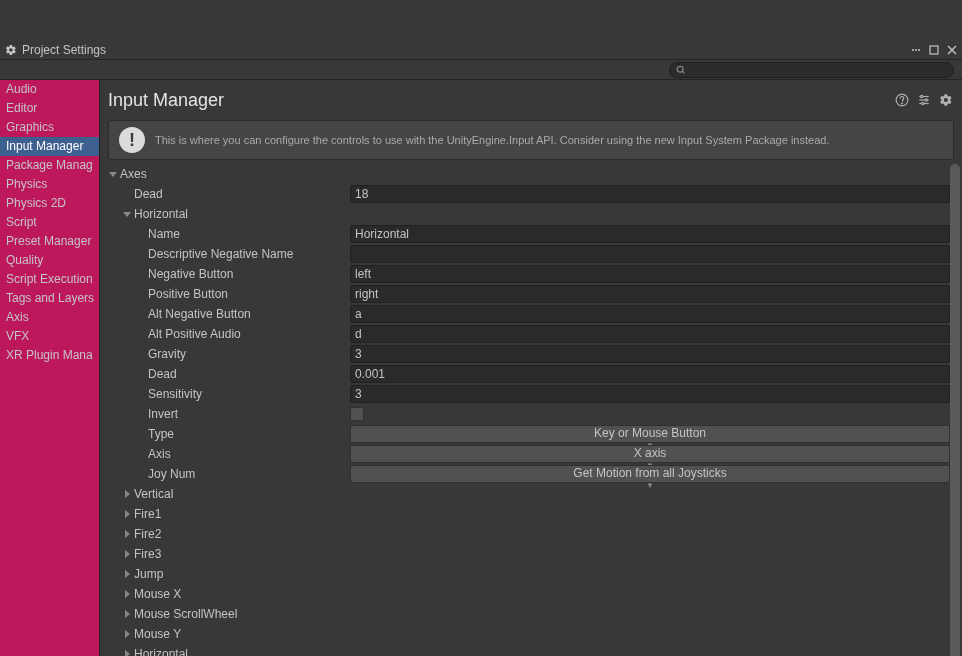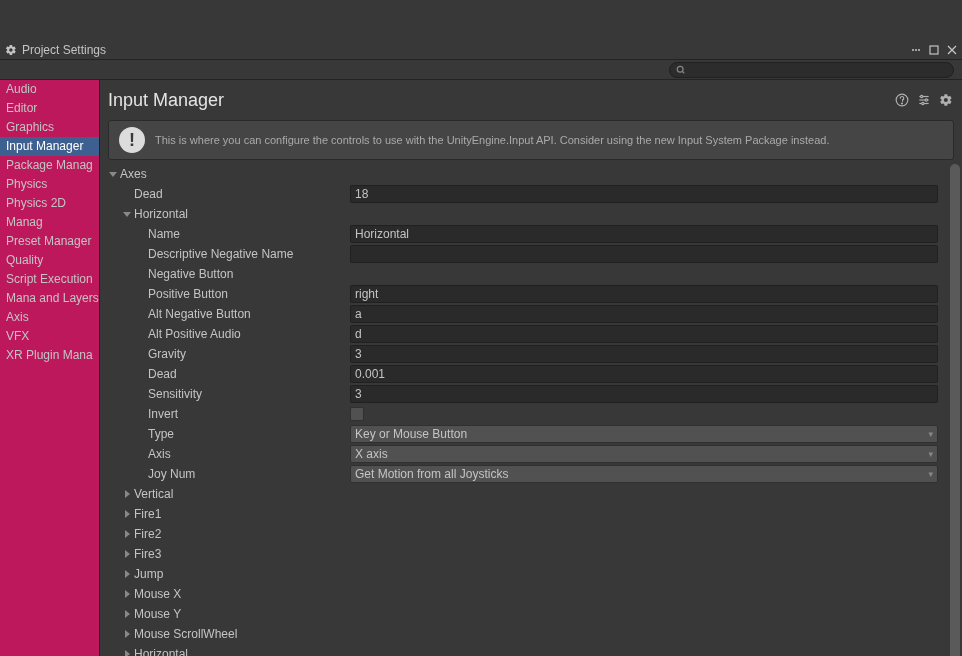--- a/index.html
+++ b/index.html
@@ -33,25 +33,25 @@
 .props { flex:1; overflow-y:auto; overflow-x:hidden; padding: 0 0 15px 8px; position:relative; }
 .row { display:flex; align-items:center; height: 20px; }
 .fold { width: 10px; height: 10px; margin-right: 2px; display:flex; align-items:center; justify-content:center; flex-shrink:0; }
 .fold svg { fill: #888; }
 .indent0 { padding-left: 0; }
 .indent1 { padding-left: 14px; }
 .indent2 { padding-left: 28px; }
 .row .label { width: 230px; flex-shrink: 0; color: #c4c4c4; }
 .indent1 .label { width: 216px; }
 .indent2 .label { width: 202px; }
-.row .field { flex: 1; margin-right: 24px; }
+.row .field { flex: 1; margin-right: 12px; }
 .textfield { width: 100%; height: 18px; background: #2a2a2a; border: 1px solid #202020; color: #c4c4c4; padding: 0 4px; border-radius: 2px; }
 .checkbox { width: 14px; height: 14px; background: #515151; border: 1px solid #303030; border-radius: 2px; display:flex; align-items:center; justify-content:center; }
 .checkbox.checked::after { content: "✓"; color: #c4c4c4; font-size: 11px; line-height: 1; }
-.dropdown { width: 100%; height: 18px; background: #515151; border: 1px solid #303030; border-radius: 2px; color: #c4c4c4; padding: 0 4px; display:flex; align-items:center; justify-content:space-between; }
+.dropdown { width: 100%; height: 18px; background: #515151; border: 1px solid #303030; border-radius: 2px; color: #c4c4c4; padding: 0 4px; display:flex; align-items:center; justify-content:space-between;flex-direction:column; }
 .dropdown .dd-arrow { font-size:9px; color:#888; }
 
 .scrollbar-track { position:absolute; right:2px; top:0; bottom:0; width:10px; }
 .scrollbar-thumb { position:absolute; top:0; width:10px; height: 560px; background:#5a5a5a; border-radius:5px; }
 
 svg { display:block; }
 </style>
 </head>
 <body>
 
@@ -96,25 +96,25 @@
 <div class="main">
 
   <div class="sidebar" id="sidebar">
       <div class="sidebar-item">Audio</div>
       <div class="sidebar-item">Editor</div>
       <div class="sidebar-item">Graphics</div>
       <div class="sidebar-item selected">Input Manager</div>
       <div class="sidebar-item">Package Manag</div>
       <div class="sidebar-item">Physics</div>
       <div class="sidebar-item">Physics 2D</div>
-      <div class="sidebar-item">Manag</div>
+      <div class="sidebar-item">Script</div>
       <div class="sidebar-item">Preset Manager</div>
       <div class="sidebar-item">Quality</div>
       <div class="sidebar-item">Script Execution</div>
-      <div class="sidebar-item">Mana and Layers</div>
+      <div class="sidebar-item">Tags and Layers</div>
       <div class="sidebar-item">Axis</div>
       <div class="sidebar-item">VFX</div>
       <div class="sidebar-item">XR Plugin Mana</div>
     </div>
 
   <div class="content">
     <div class="content-header">
       <h1>Input Manager</h1>
       <div class="header-icons">
         <span>
@@ -180,20 +180,21 @@
             <div class="field"><input class="textfield" value="Horizontal" style=""></div>
           </div>
           <div class="row indent2">
             <span class="fold"></span>
             <span class="label">Descriptive Negative Name</span>
             <div class="field"><input class="textfield" value="" style=""></div>
           </div>
           <div class="row indent2">
             <span class="fold"></span>
             <span class="label">Negative Button</span>
+            <div class="field"><input class="textfield" value="left" style=""></div>
           </div>
           <div class="row indent2">
             <span class="fold"></span>
             <span class="label">Positive Button</span>
             <div class="field"><input class="textfield" value="right" style=""></div>
           </div>
           <div class="row indent2">
             <span class="fold"></span>
             <span class="label">Alt Negative Button</span>
             <div class="field"><input class="textfield" value="a" style=""></div>
@@ -305,29 +306,29 @@
               </svg>
             </span>
             <span class="label">Mouse X</span>
           </div>
           <div class="row indent1">
             <span class="fold">
               <svg width="8" height="8" viewBox="0 0 8 8">
                 <polygon points="2,0 7,4 2,8" fill="#888"></polygon>
               </svg>
             </span>
+            <span class="label">Mouse ScrollWheel</span>
+          </div>
+          <div class="row indent1">
+            <span class="fold">
+              <svg width="8" height="8" viewBox="0 0 8 8">
+                <polygon points="2,0 7,4 2,8" fill="#888"></polygon>
+              </svg>
+            </span>
             <span class="label">Mouse Y</span>
-          </div>
-          <div class="row indent1">
-            <span class="fold">
-              <svg width="8" height="8" viewBox="0 0 8 8">
-                <polygon points="2,0 7,4 2,8" fill="#888"></polygon>
-              </svg>
-            </span>
-            <span class="label">Mouse ScrollWheel</span>
           </div>
           <div class="row indent1">
             <span class="fold">
               <svg width="8" height="8" viewBox="0 0 8 8">
                 <polygon points="2,0 7,4 2,8" fill="#888"></polygon>
               </svg>
             </span>
             <span class="label">Horizontal</span>
           </div>
         </div>

